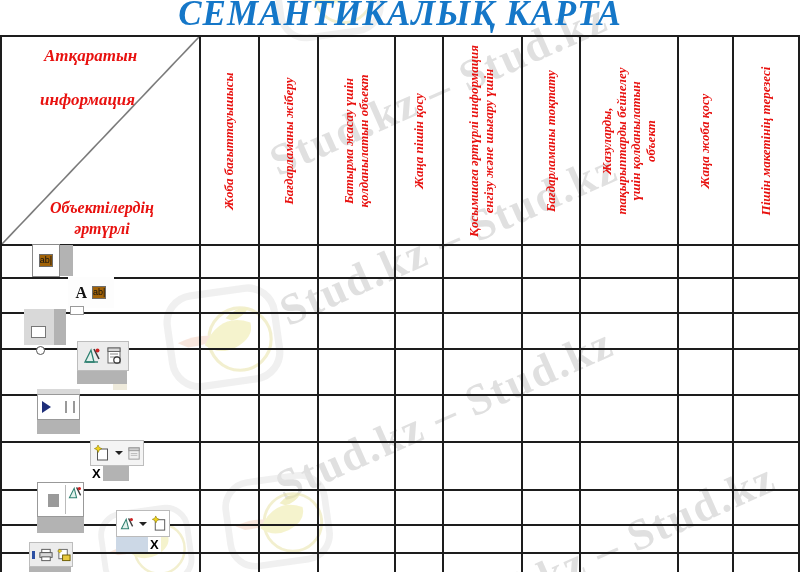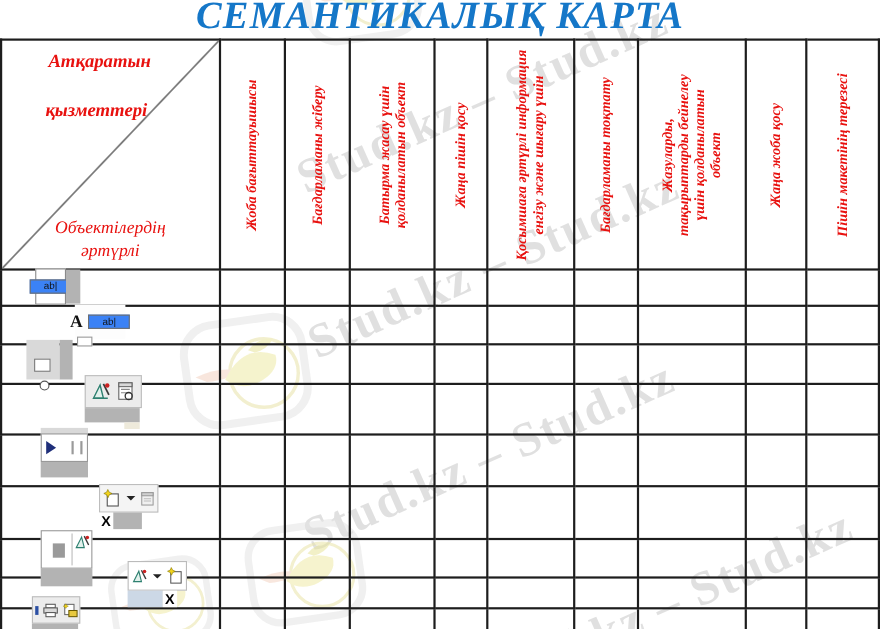--- a/index.html
+++ b/index.html
@@ -43,30 +43,30 @@
   .vtext.w160{width:160px;} .vtext.w150{width:150px;}
 
   
   .cornerwrap{position:relative;width:100%;height:207px;
      background:linear-gradient(to bottom right,
         transparent calc(50% - 1.3px), #7a7a7a calc(50% - 0.3px),
         #7a7a7a calc(50% + 0.3px), transparent calc(50% + 1.3px));}
   .corner-top{position:absolute;top:10px;left:42px;font-weight:bold;font-style:italic;
               font-size:17px;color:#e8110f;line-height:1;}
   .corner-top .l2{margin-top:27px;margin-left:-6px;}
-  .corner-bottom{position:absolute;bottom:4px;left:48px;font-weight:normal;font-style:italic;
+  .corner-bottom{position:absolute;bottom:4px;left:48px;font-weight:bold;font-style:italic;
               font-size:16px;color:#e8110f;line-height:1.35;}
 
   
   .ov{position:absolute;z-index:2;font-family:"Liberation Sans","DejaVu Sans",sans-serif;}
   .flexr{display:flex;align-items:center;}
   .strip{background:#b3b3b3;}
   .tbtn{background:#fff;border:1px solid #8a8a8a;display:flex;align-items:center;justify-content:center;}
-  .abbox{border:1px solid #6e6e6e;background:#3b82f6;font-size:9px;line-height:11px;
-         padding:0 12px;color:#111;}
+  .abbox{border:1px solid #6e6e6e;background:#a16207;font-size:9px;line-height:11px;
+         padding:0 0;color:#111;}
   .Axl{font-family:"Liberation Serif",serif;font-weight:bold;font-size:16px;color:#111;}
   .xglyph{font-weight:bold;font-size:13px;color:#000;background:#fff;padding:0 2px;line-height:15px;}
   .darr{width:0;height:0;border-left:4px solid transparent;border-right:4px solid transparent;
         border-top:4px solid #222;margin:0 2px;}
   .playtri{width:0;height:0;border-top:6px solid transparent;border-bottom:6px solid transparent;
         border-left:9px solid #1f2f7a;}
   .toolbar{background:#ececec;border:1px solid #bdbdbd;display:flex;align-items:center;
         justify-content:center;gap:2px;}
 </style>
 </head>
@@ -124,21 +124,21 @@
         <col class="c7">
         <col class="c8">
         <col class="c9">
     </colgroup>
     <thead>
       <tr>
         <th>
           <div class="cornerwrap">
             <div class="corner-top">
               <div>Атқаратын</div>
-              <div class="l2">қызметтері</div>
+              <div class="l2">информация</div>
             </div>
             <div class="corner-bottom">
               <div>Объектілердің</div>
               <div>әртүрлі</div>
             </div>
           </div>
         </th>
         <th>
             <div class="rotwrap">
               <div class="vtext">Жоба бағыттауышысы</div>

